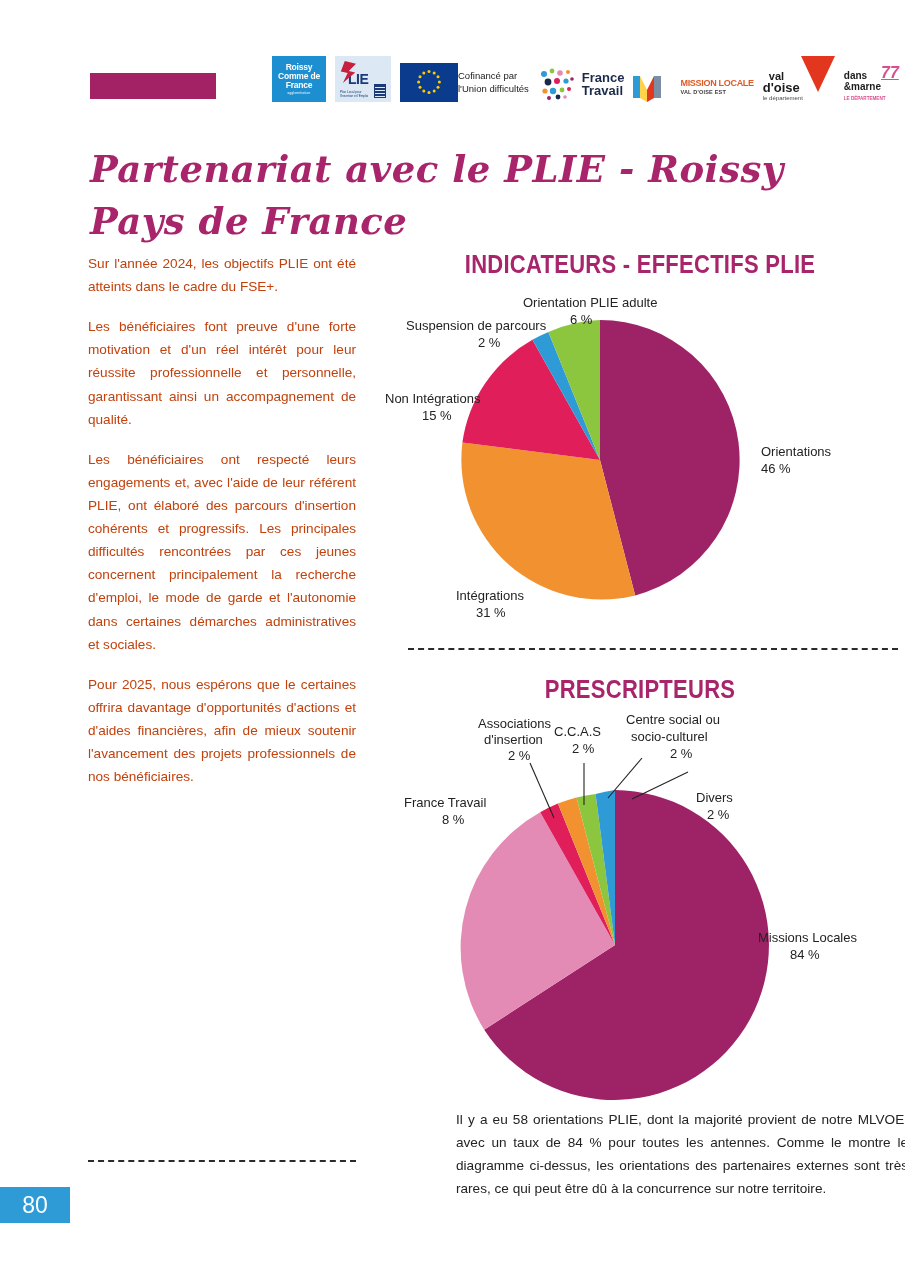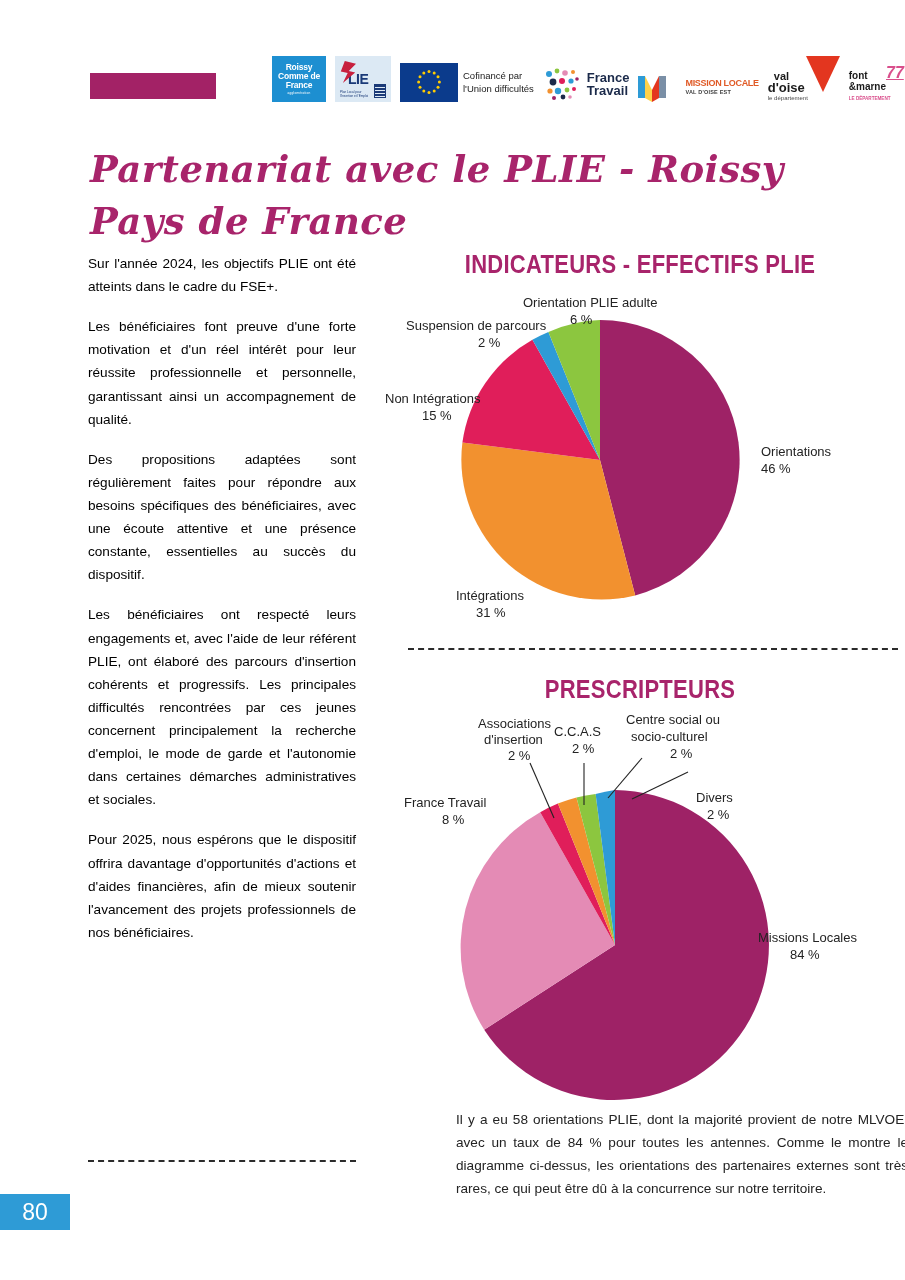--- a/index.html
+++ b/index.html
@@ -73,21 +73,21 @@
     font-size: 3.1px; color: #1a3a78; line-height: 1.25; width: 30px;
   }
   .logo-plie .bars {
     position: absolute; right: 5px; bottom: 4px; width: 10px; height: 12px;
     background:
       linear-gradient(#1a3a78 2px, transparent 2px) 0 0/100% 3px repeat-y;
     border: .5px solid #1a3a78;
   }
 
   
-  .logo-eu { display: flex; align-items: center; gap: 5px; }
+  .logo-eu { display: flex; align-items: center; }
   .eu-flag {
     width: 58px; height: 39px; background: #0b3b8c; position: relative;
   }
   .eu-text { font-size: 9.5px; color: #1b1b1b; line-height: 1.35; white-space: nowrap; }
 
   
   .logo-ft { display: flex; align-items: center; gap: 4px; }
   .ft-dots { width: 40px; height: 36px; position: relative; }
   .ft-text { font-size: 13px; font-weight: bold; color: #1b2a4a; line-height: 1.0; }
 
@@ -141,42 +141,42 @@
     letter-spacing: 0.5px;
   }
 
   
   .left-col {
     position: absolute;
     left: 88px; top: 252px;
     width: 268px;
     font-size: 13.6px;
     line-height: 1.70;
-    color: #000000;
+    color: #c2410c;
     text-align: justify;
   }
   .left-col p { margin: 0 0 17px 0; }
   .left-col b { font-weight: bold; }
 
   .dash-rule-left {
     position: absolute;
     left: 88px; top: 1160px;
     width: 268px; height: 0;
     border-top: 2px dashed #2b2b2b;
   }
 
   
   .page-num {
     position: absolute;
     left: 0; top: 1187px;
     width: 70px; height: 36px;
     background: #2e9bd6;
     color: #ffffff;
     font-size: 23px;
-    display: flex; align-items: center; justify-content: center; margin-top: 7px;
+    display: flex; align-items: center; justify-content: center;
   }
 
   
   .chart-title {
     position: absolute;
     text-align: center;
     color: #a8246b;
     font-weight: bold;
     font-size: 25px;
     letter-spacing: 0.3px;
@@ -307,21 +307,21 @@
 
     <div class="logo logo-vdo">
       <span class="vdo-v"></span>
       <span class="vdo-val">val</span>
       <span class="vdo-oise">d'oise</span>
       <span class="vdo-dep">le département</span>
     </div>
 
     <div class="logo logo-sm">
       <span class="sm-77">77</span>
-      <span class="sm-seine">font</span>
+      <span class="sm-seine">dans</span>
       <span class="sm-marne">&amp;marne</span>
       <span class="sm-dep">LE DÉPARTEMENT</span>
     </div>
 
     <div class="logo logo-rf">
       <span class="rf-flag">
         <span style="background:#0b3b8c"></span>
           <span style="background:#ffffff"></span>
           <span style="background:#e3361f"></span>
       </span>
@@ -337,23 +337,22 @@
     </div>
 
   </div>
 </div>
 
 <h1 class="page-title">Partenariat avec le PLIE - Roissy Pays de France</h1>
 
 <div class="left-col">
   <p>Sur l'année 2024, les objectifs PLIE ont été atteints dans le cadre du FSE+.</p>
   <p>Les bénéficiaires font preuve d'une forte motivation et d'un réel intérêt pour leur réussite professionnelle et personnelle, garantissant ainsi un accompagnement de qualité.</p>
-  <p>Des propositions adaptées sont régulièrement faites pour répondre aux besoins spécifiques des bénéficiaires, avec une écoute attentive et une présence constante, essentielles au succès du dispositif.</p>
   <p>Les bénéficiaires ont respecté leurs engagements et, avec l'aide de leur référent PLIE, ont élaboré des parcours d'insertion cohérents et progressifs. Les principales difficultés rencontrées par ces jeunes concernent principalement la recherche d'emploi, le mode de garde et l'autonomie dans certaines démarches administratives et sociales.</p>
-  <p>Pour 2025, nous espérons que le dispositif offrira davantage d'opportunités d'actions et d'aides financières, afin de mieux soutenir l'avancement des projets professionnels de nos bénéficiaires.</p>
+  <p>Pour 2025, nous espérons que le certaines offrira davantage d'opportunités d'actions et d'aides financières, afin de mieux soutenir l'avancement des projets professionnels de nos bénéficiaires.</p>
 </div>
 
 <div class="dash-rule-left"></div>
 
 <div class="page-num">80</div>
 
 <div class="chart-title" id="title1">INDICATEURS - EFFECTIFS PLIE</div>
 
 <svg class="chart-svg" id="chart1" width="500" height="345" viewBox="0 0 500 345">
 

